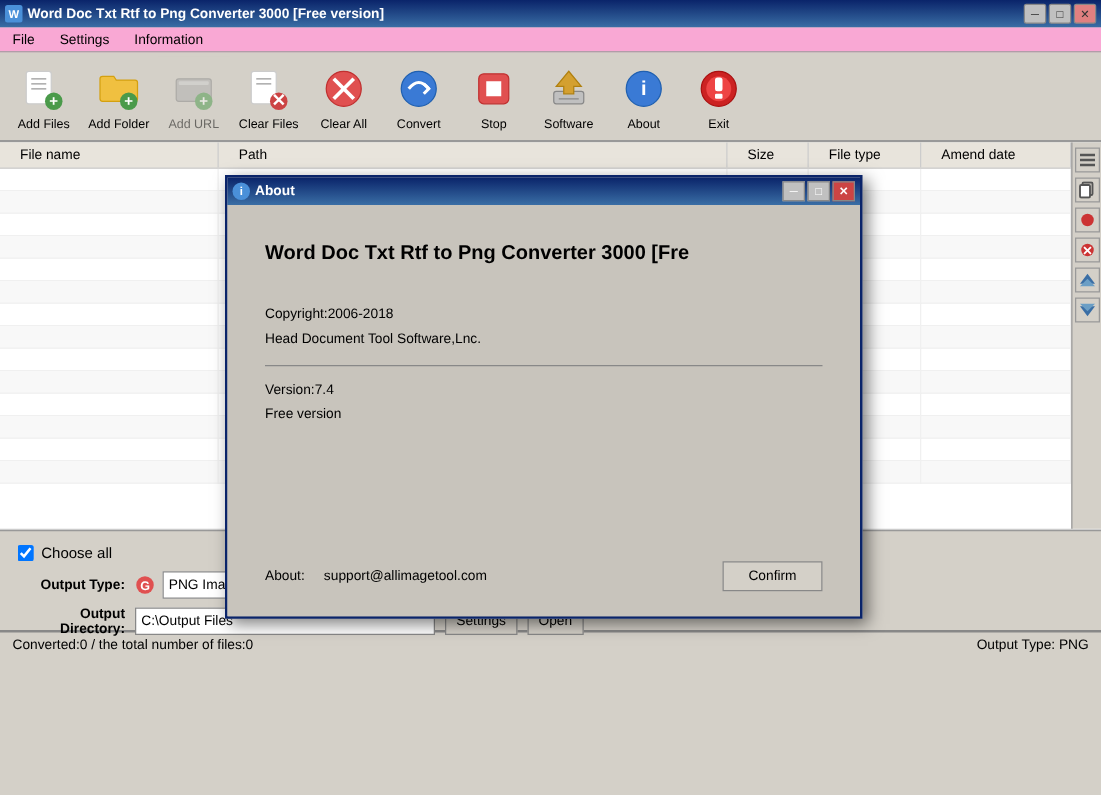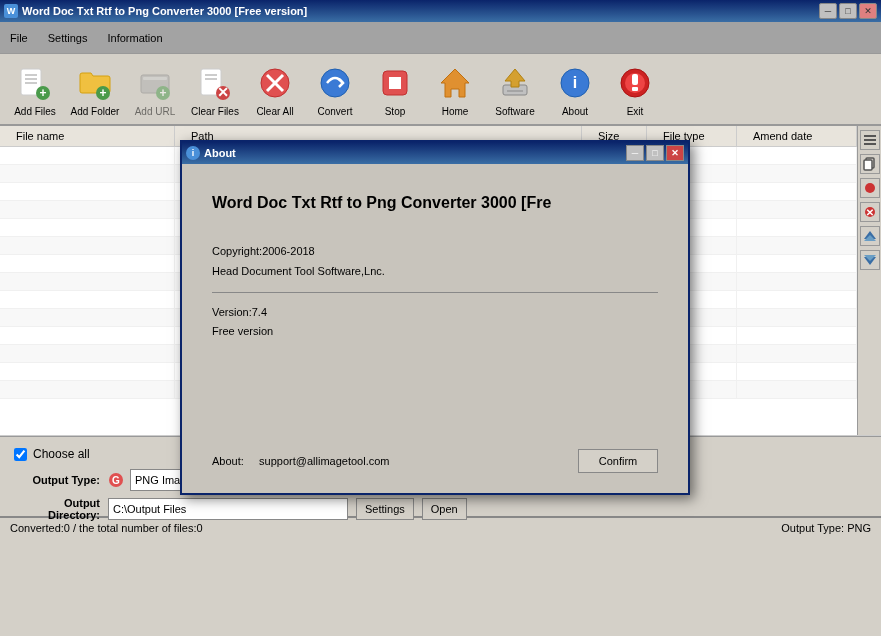--- a/index.html
+++ b/index.html
@@ -56,23 +56,23 @@
       display: flex;
       align-items: center;
       justify-content: center;
       font-size: 9px;
       color: #333;
     }
     .title-btn.close { background: #e08080; }
 
     
     .menu-bar {
-      background: #a3a3a3;
+      background: #f9a8d4;
       border-bottom: 1px solid #999;
-      height: 32px;
+      height: 20px;
       display: flex;
       align-items: center;
       padding: 0 4px;
       gap: 8px;
     }
     .menu-item {
       font-size: 11px;
       color: #000;
       padding: 2px 6px;
       cursor: pointer;
@@ -465,28 +465,20 @@
   <div class="tool-btn">
     <div class="icon-area">
       <svg class="svg-icon" viewBox="0 0 36 36">
         <rect x="6" y="6" width="24" height="24" rx="4" fill="#e05050" stroke="#c03030" stroke-width="1"></rect>
         <rect x="12" y="12" width="12" height="12" fill="white"></rect>
       </svg>
     </div>
     <span class="btn-label">Stop</span>
   </div>
 
-  <div class="tool-btn">
-    <div class="icon-area">
-      <svg class="svg-icon" viewBox="0 0 36 36">
-        <polygon points="18,4 32,18 28,18 28,32 22,32 22,24 14,24 14,32 8,32 8,18 4,18" fill="#e09030" stroke="#c07010" stroke-width="1"></polygon>
-      </svg>
-    </div>
-    <span class="btn-label">Home</span>
-  </div>
 
   <div class="tool-btn">
     <div class="icon-area">
       <svg class="svg-icon" viewBox="0 0 36 36">
         <rect x="6" y="20" width="24" height="10" rx="2" fill="#c0c0c0" stroke="#888" stroke-width="1"></rect>
         <polygon points="18,4 28,16 22,16 22,22 14,22 14,16 8,16" fill="#d4a030" stroke="#b08010" stroke-width="1"></polygon>
         <line x1="10" y1="26" x2="26" y2="26" stroke="#888" stroke-width="1"></line>
       </svg>
     </div>
     <span class="btn-label">Software</span>

